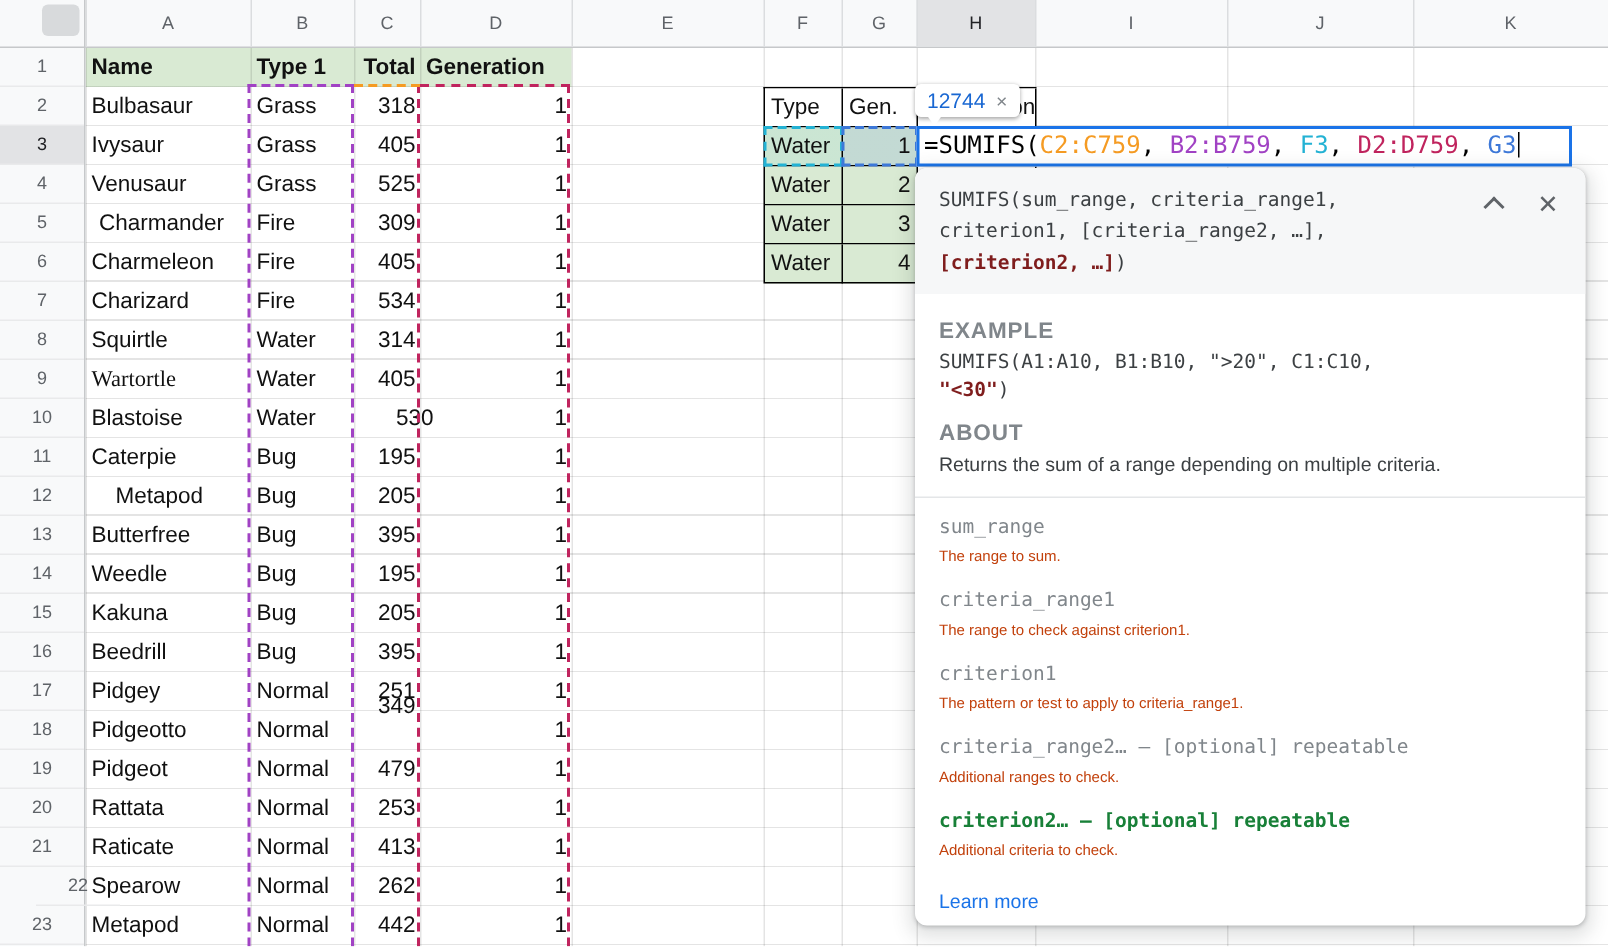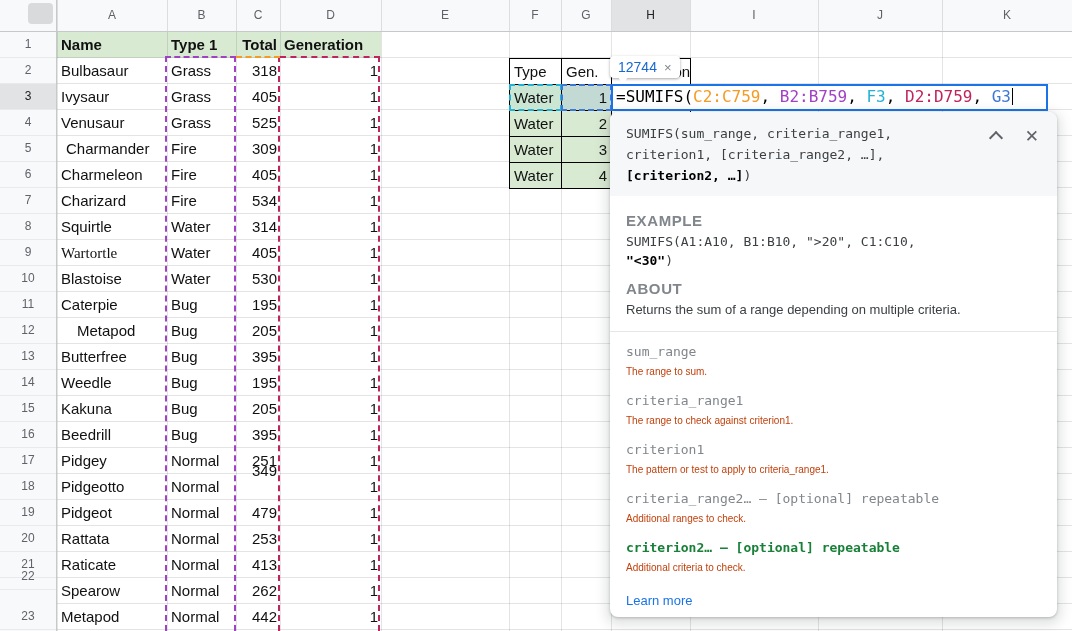--- a/index.html
+++ b/index.html
@@ -51,21 +51,21 @@
   .tt-x{font-size:13px;color:#80868B;cursor:pointer;}
   .tt-arrow{position:absolute;left:8px;bottom:-6px;width:0;height:0;
             border-left:5px solid transparent;border-right:5px solid transparent;border-top:7px solid #fff;}
   
   #popup{position:absolute;left:610px;top:112px;width:447px;height:505px;background:#fff;border-radius:8px;
          z-index:11;box-shadow:0 1px 3px rgba(60,64,67,.3),0 4px 12px 4px rgba(60,64,67,.15);
          overflow:hidden;box-sizing:border-box;}
   .popup-head{background:#F6F7F8;border-radius:8px 8px 0 0;padding:11px 16px 10px;position:relative;}
   .sig{font-family:"DejaVu Sans Mono","Liberation Mono",monospace;font-size:13px;line-height:21px;
        color:#3C4043;white-space:pre-wrap;width:300px;}
-  .green{color:#000000;font-weight:bold;}
+  .green{color:#7f1d1d;font-weight:bold;}
   .popup-icons{position:absolute;right:18px;top:16px;display:flex;gap:24px;align-items:center;}
   .chev{display:inline-block;width:8px;height:8px;border-left:2px solid #5F6368;border-top:2px solid #5F6368;
         transform:rotate(45deg);margin-top:3px;cursor:pointer;}
   .x-icon{font-size:17px;color:#5F6368;cursor:pointer;line-height:1;}
   .popup-body{padding:6px 16px 14px;}
   .plabel{font-size:15px;font-weight:bold;letter-spacing:.6px;color:#80868B;margin-top:10px;}
   .code{font-family:"DejaVu Sans Mono","Liberation Mono",monospace;font-size:13px;line-height:19px;
         color:#3C4043;white-space:pre-wrap;margin-top:3px;max-width:360px;}
   .about{font-size:13px;color:#3C4043;margin-top:3px;line-height:19px;}
   .pdivider{border:none;border-top:1px solid #E4E6E8;margin:12px -16px 2px;}
@@ -136,21 +136,21 @@
       <div class="rownum" style="top: 318px;">12</div>
       <div class="rownum" style="top: 344px;">13</div>
       <div class="rownum" style="top: 370px;">14</div>
       <div class="rownum" style="top: 396px;">15</div>
       <div class="rownum" style="top: 422px;">16</div>
       <div class="rownum" style="top: 448px;">17</div>
       <div class="rownum" style="top: 474px;">18</div>
       <div class="rownum" style="top: 500px;">19</div>
       <div class="rownum" style="top: 526px;">20</div>
       <div class="rownum" style="top: 552px;">21</div>
-      <div class="rownum" style="top: 564px;">22</div>
+      <div class="rownum" style="top: 578px; margin-left: 24px;">22</div>
       <div class="rownum" style="top: 604px;">23</div>
     </div>
   <div class="corner">
     <div class="corner-tab"></div>
   </div>
 
   <div id="cells">
       <div class="fill" style="left: 57px; top: 32px; width: 324px; height: 26px; background: rgb(217, 234, 211);"></div>
       <div class="cell b" style="left: 57px; top: 32px; width: 110px; padding-left: 4px; padding-right: 3px;">Name</div>
       <div class="cell b" style="left: 167px; top: 32px; width: 69px; padding-left: 4px; padding-right: 3px;">Type 1</div>
@@ -183,21 +183,21 @@
       <div class="cell" style="left: 57px; top: 214px; width: 110px; padding-left: 4px; padding-right: 0px;">Squirtle</div>
       <div class="cell" style="left: 167px; top: 214px; width: 69px; padding-left: 4px; padding-right: 0px;">Water</div>
       <div class="cell r" style="left: 236px; top: 214px; width: 44px; padding-left: 4px; padding-right: 3px;">314</div>
       <div class="cell r" style="left: 280px; top: 214px; width: 101px; padding-left: 4px; padding-right: 3px;">1</div>
       <div class="cell" style="left: 57px; top: 240px; width: 110px; padding-left: 4px; padding-right: 0px; font-family: Liberation Serif, serif;">Wartortle</div>
       <div class="cell" style="left: 167px; top: 240px; width: 69px; padding-left: 4px; padding-right: 0px;">Water</div>
       <div class="cell r" style="left: 236px; top: 240px; width: 44px; padding-left: 4px; padding-right: 3px;">405</div>
       <div class="cell r" style="left: 280px; top: 240px; width: 101px; padding-left: 4px; padding-right: 3px;">1</div>
       <div class="cell" style="left: 57px; top: 266px; width: 110px; padding-left: 4px; padding-right: 0px;">Blastoise</div>
       <div class="cell" style="left: 167px; top: 266px; width: 69px; padding-left: 4px; padding-right: 0px;">Water</div>
-      <div class="cell r" style="left: 236px; top: 266px; width: 44px; padding-left: 4px; padding-right: 3px;">530</div>
+      <div class="cell r" style="left: 248px; top: 266px; width: 44px; padding-left: 4px; padding-right: 3px;">530</div>
       <div class="cell r" style="left: 280px; top: 266px; width: 101px; padding-left: 4px; padding-right: 3px;">1</div>
       <div class="cell" style="left: 57px; top: 292px; width: 110px; padding-left: 4px; padding-right: 0px;">Caterpie</div>
       <div class="cell" style="left: 167px; top: 292px; width: 69px; padding-left: 4px; padding-right: 0px;">Bug</div>
       <div class="cell r" style="left: 236px; top: 292px; width: 44px; padding-left: 4px; padding-right: 3px;">195</div>
       <div class="cell r" style="left: 280px; top: 292px; width: 101px; padding-left: 4px; padding-right: 3px;">1</div>
       <div class="cell" style="left: 57px; top: 318px; width: 110px; padding-left: 20px; padding-right: 0px;">Metapod</div>
       <div class="cell" style="left: 167px; top: 318px; width: 69px; padding-left: 4px; padding-right: 0px;">Bug</div>
       <div class="cell r" style="left: 236px; top: 318px; width: 44px; padding-left: 4px; padding-right: 3px;">205</div>
       <div class="cell r" style="left: 280px; top: 318px; width: 101px; padding-left: 4px; padding-right: 3px;">1</div>
       <div class="cell" style="left: 57px; top: 344px; width: 110px; padding-left: 4px; padding-right: 0px;">Butterfree</div>

